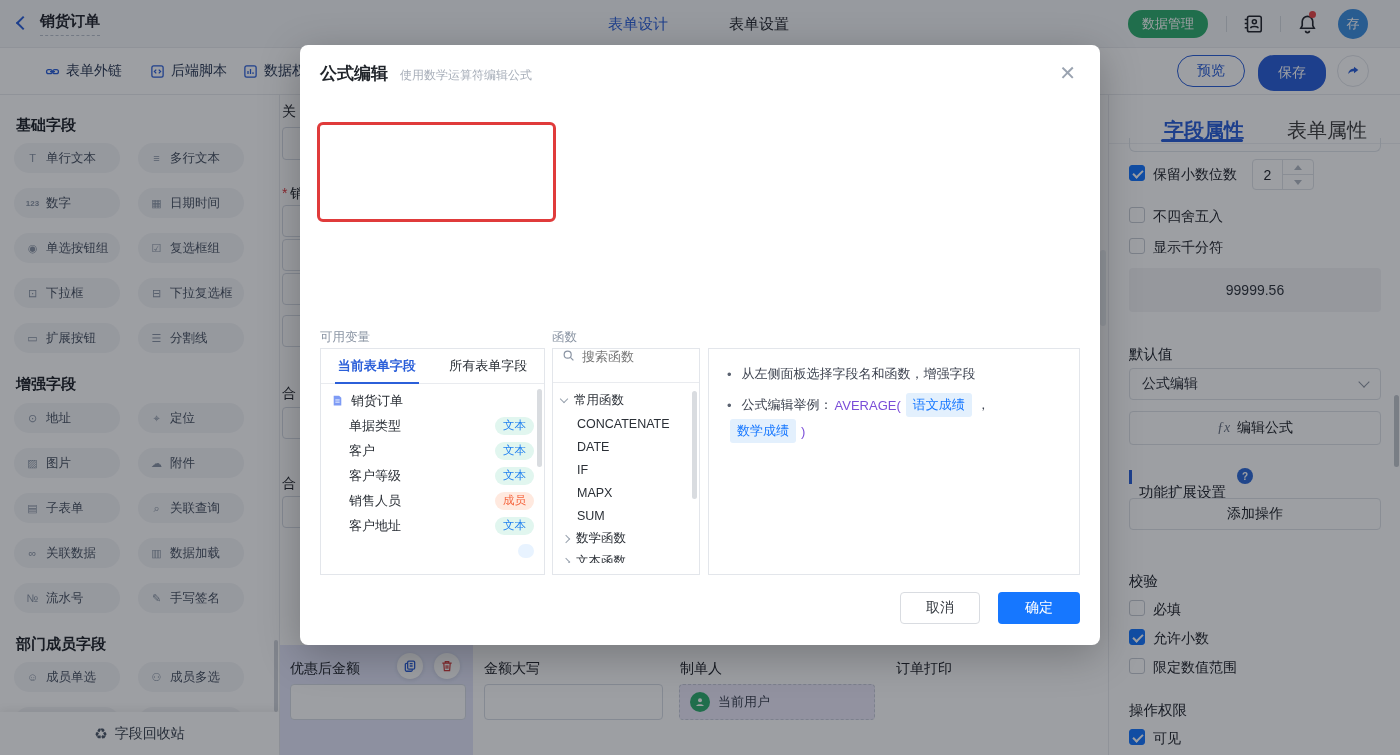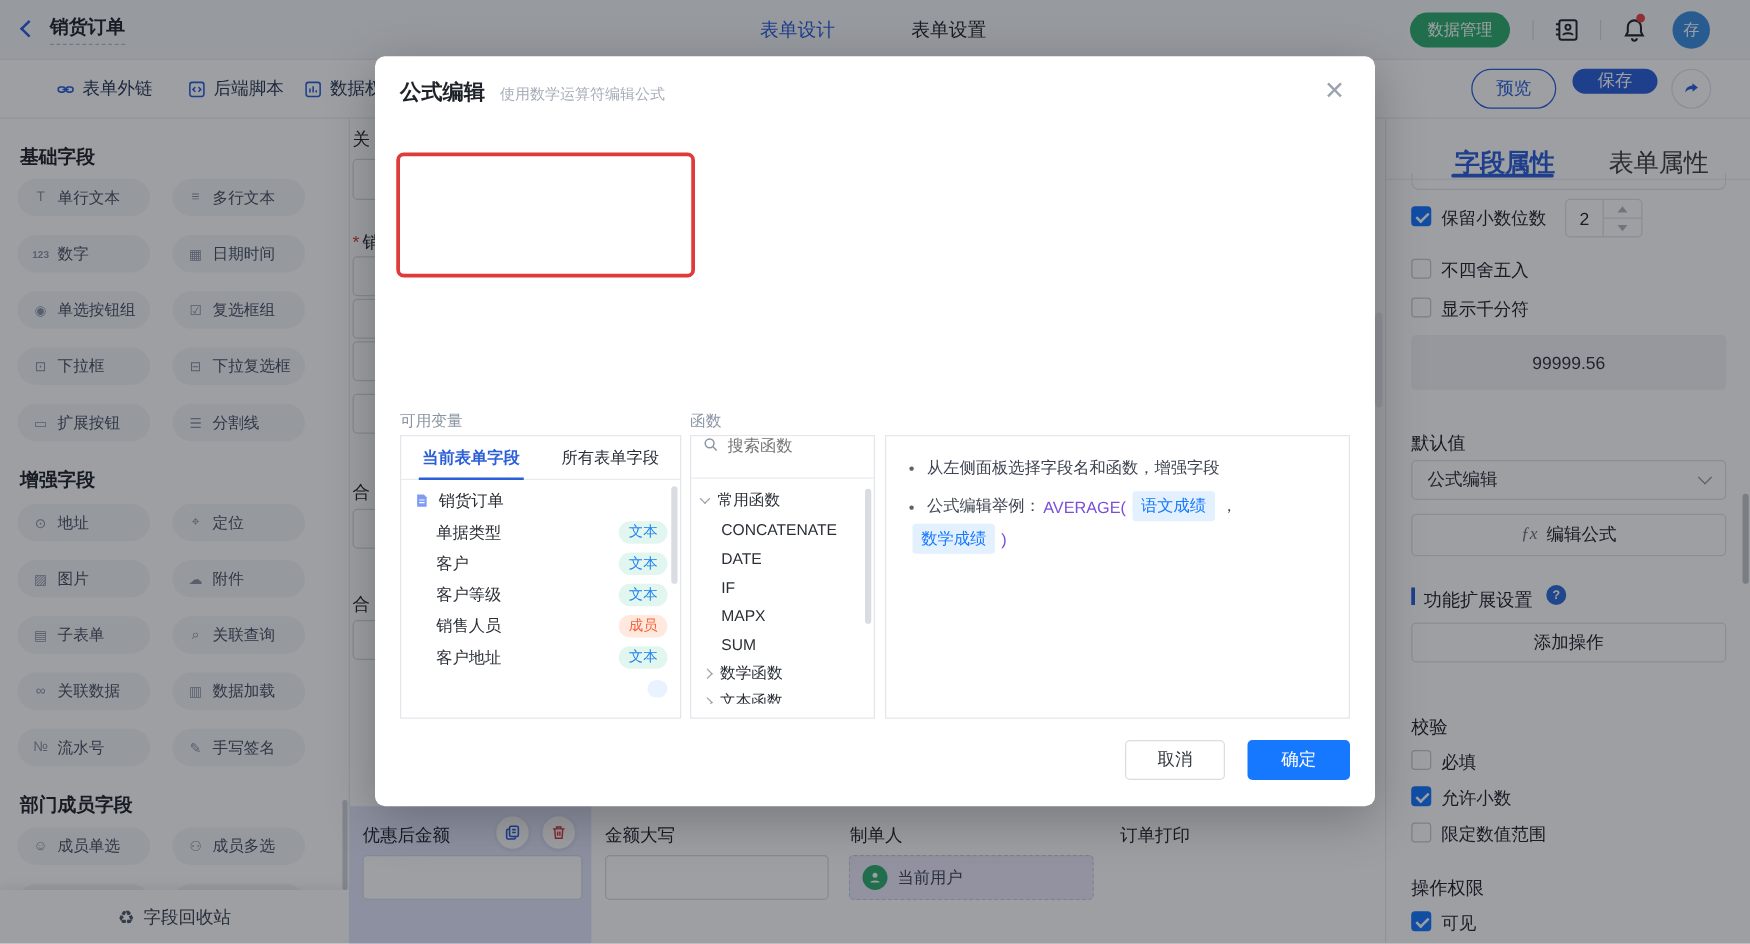--- a/index.html
+++ b/index.html
@@ -11,21 +11,21 @@
   .topbar{left:0;top:0;width:1400px;height:48px;background:#f6f7f9;border-bottom:1px solid #e9ebef}
   .toolbar{left:0;top:48px;width:1400px;height:47px;background:#fff;border-bottom:1px solid #e9ebef}
   .backchev{width:10px;height:10px;border-left:2.5px solid #2b5fd9;border-bottom:2.5px solid #2b5fd9;transform:rotate(45deg)}
   .apptitle{font-size:15px;font-weight:700;color:#23262d;border-bottom:1px dashed #b9c0cc;padding-bottom:4px}
   .toptab{font-size:15px;font-weight:500}
   .greenpill{height:28px;padding:0 14px;border-radius:15px;background:#2fae6e;color:#fff;font-size:13px;display:flex;align-items:center}
   .vdiv{width:1px;height:16px;background:#d6dae0}
   .avatar{width:30px;height:30px;border-radius:50%;background:#3d8fe0;color:#fff;font-size:13px;display:flex;align-items:center;justify-content:center}
   .tb-item{display:flex;align-items:center;gap:6px;font-size:14px;font-weight:500;color:#2c3a55}
   .btn-preview{width:68px;height:32px;border:1px solid #2b5fd9;border-radius:16px;color:#2b5fd9;font-size:14px;display:flex;align-items:center;justify-content:center;background:#fff}
-  .btn-save{width:68px;height:20px;border-radius:16px;background:#2b5fd9;color:#fff;font-size:14px;display:flex;align-items:center;justify-content:center}
+  .btn-save{width:68px;height:36px;border-radius:16px;background:#2b5fd9;color:#fff;font-size:14px;display:flex;align-items:center;justify-content:center}
   .sharecirc{width:32px;height:32px;border-radius:50%;background:#fff;border:1px solid #e2e5ea;display:flex;align-items:center;justify-content:center}
   
   .sidebar{left:0;top:95px;width:280px;height:660px;background:#fff;border-right:1px solid #e9ebef}
   .sec-h{position:absolute;left:16px;font-size:15px;font-weight:700;color:#20242b}
   .pill{position:absolute;width:106px;height:30px;border-radius:15px;background:#f4f5f7;display:flex;align-items:center;padding:0 0 0 11px}
   .picon{font-size:11px;color:#8a95a5;width:15px;text-align:center;margin-right:6px;flex:none}
   .plabel{font-size:12.5px;color:#495363;white-space:nowrap}
   .recyclebar{position:absolute;left:0;top:617px;width:279px;height:43px;background:#fff;box-shadow:0 -3px 8px rgba(0,0,0,.06);display:flex;align-items:center;justify-content:center;gap:7px;font-size:14px;color:#3c4450}
   
   .canvas{left:280px;top:95px;width:828px;height:660px;background:#fff}
@@ -337,21 +337,21 @@
   <div class="rp-box" style="top:273px;height:32px;display:flex;align-items:center;justify-content:space-between;padding:0 12px">
     <span style="font-size:14px;color:#2c3039">公式编辑</span>
     <span class="selchev" style="margin-top:-4px"></span>
   </div>
   <div class="rp-box" style="top:316px;height:34px;display:flex;align-items:center;justify-content:center;gap:7px">
     <span style="font-style:italic;font-size:14px;color:#6d7585;font-family:'Liberation Serif',serif">ƒx</span>
     <span style="font-size:14px;color:#22262c">编辑公式</span>
   </div>
 
   <div class="abs" style="left:20px;top:375px;width:3px;height:14px;background:#2b5fd9"></div>
-  <div class="rp-h" style="left:30px;top:376px">功能扩展设置</div>
+  <div class="rp-h" style="left:30px;top:388px">功能扩展设置</div>
   <div class="abs" style="left:128px;top:373px;width:16px;height:16px;border-radius:50%;background:#2f6bd8;color:#fff;font-size:10px;font-weight:700;display:flex;align-items:center;justify-content:center">?</div>
   <div class="rp-box" style="top:403px;height:32px;display:flex;align-items:center;justify-content:center;font-size:14px;color:#22262c">添加操作</div>
 
   <div class="rp-h" style="left:20px;top:477px">校验</div>
   <div class="cb" style="left:20px;top:505px"></div>
   <div class="cb-label" style="left:44px;top:506px">必填</div>
   <div class="cb on" style="left:20px;top:534px"></div>
   <div class="cb-label" style="left:44px;top:535px">允许小数</div>
   <div class="cb" style="left:20px;top:563px"></div>
   <div class="cb-label" style="left:44px;top:564px">限定数值范围</div>

